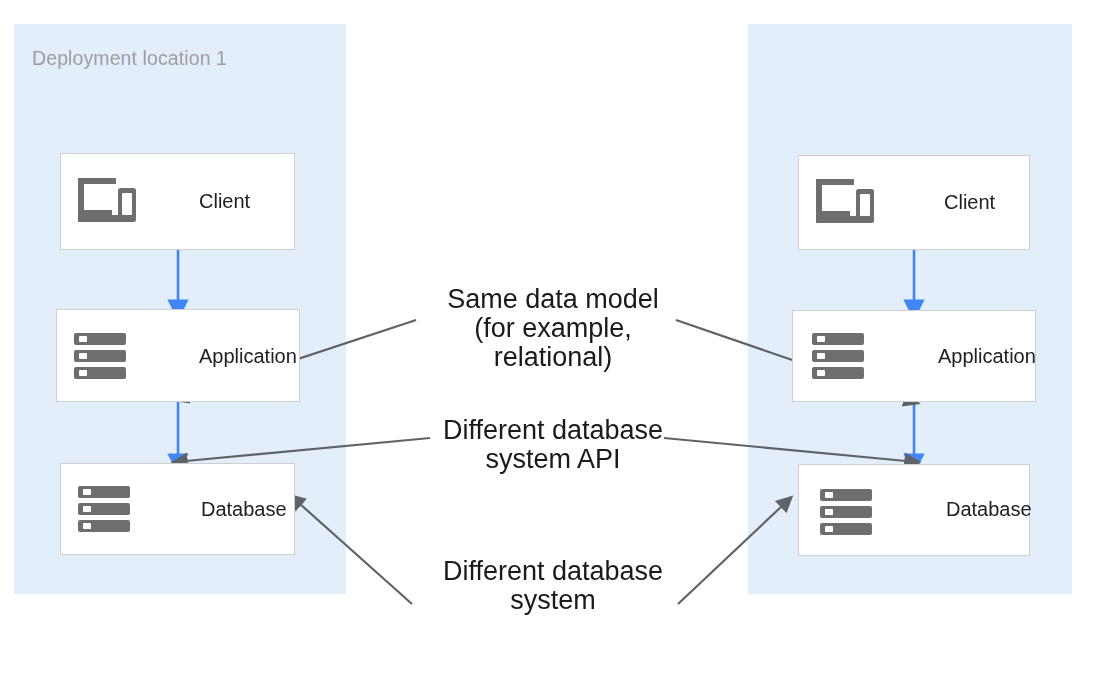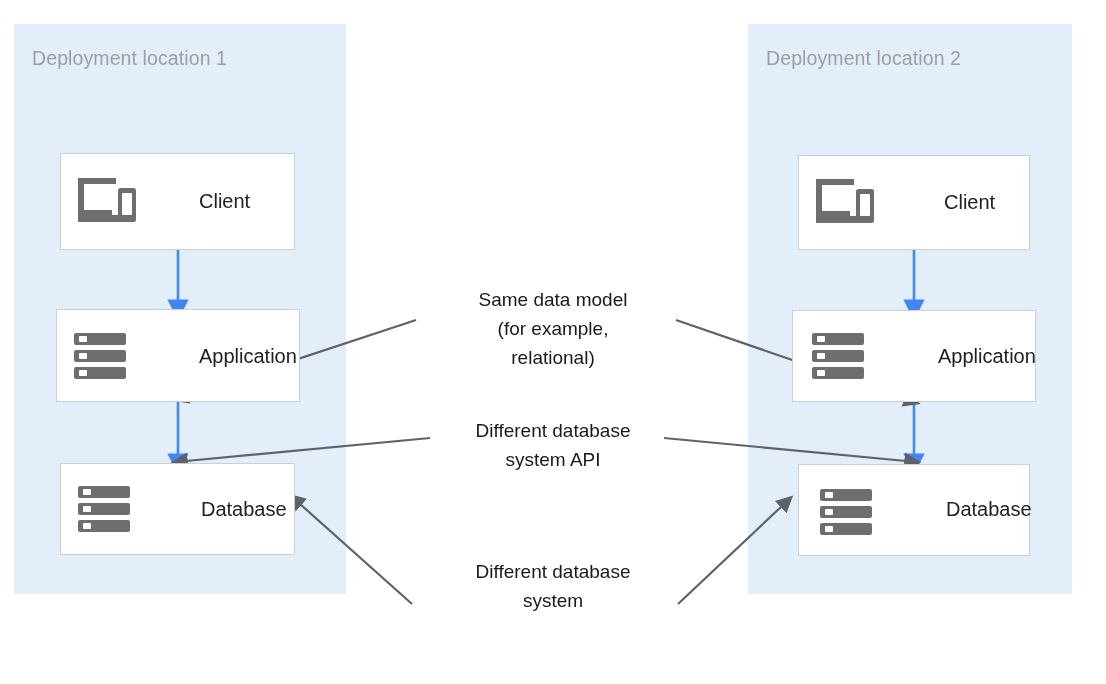--- a/index.html
+++ b/index.html
@@ -44,21 +44,21 @@
   .node-label {
     position: absolute;
     font-size: 20px;
     color: #202124;
     font-family: "Liberation Sans", sans-serif;
     white-space: nowrap;
     margin-left: 48px;
   }
   .annotation {
     position: absolute;
-    font-size: 19px;
+    font-size: 27px;
     color: #1a1a1a;
     font-family: "Liberation Sans", sans-serif;
     text-align: center;
     line-height: 29px;
     white-space: pre-line;
   }
   svg.overlay {
     position: absolute;
     left: 0;
     top: 0;
@@ -69,21 +69,20 @@
 </style>
 </head>
 <body>
 
 <div id="canvas">
 
   <div class="zone" style="left:14px; top:24px; width:332px; height:570px;"></div>
   <div class="zone" style="left:748px; top:24px; width:334px; height:570px;"></div>
 
   <div class="zone-label" style="left:32px; top:47px;">Deployment location 1</div>
-  <div class="zone-label" style="left:766px; top:47px;">Deployment location 2</div>
 
   <svg class="overlay" viewBox="0 0 1106 684">
     <defs>
       <marker id="blueArrow" markerWidth="9" markerHeight="9" refX="1.0" refY="4.5" orient="auto" markerUnits="strokeWidth">
         <path d="M0,0.4 L8.2,4.5 L0,8.6 z" fill="#4285f4"></path>
       </marker>
       <marker id="grayArrow" markerWidth="8.5" markerHeight="8.5" refX="0.8" refY="4.25" orient="auto" markerUnits="strokeWidth">
         <path d="M0,0.4 L7.8,4.25 L0,8.1 z" fill="#5f6368"></path>
       </marker>
     </defs>

